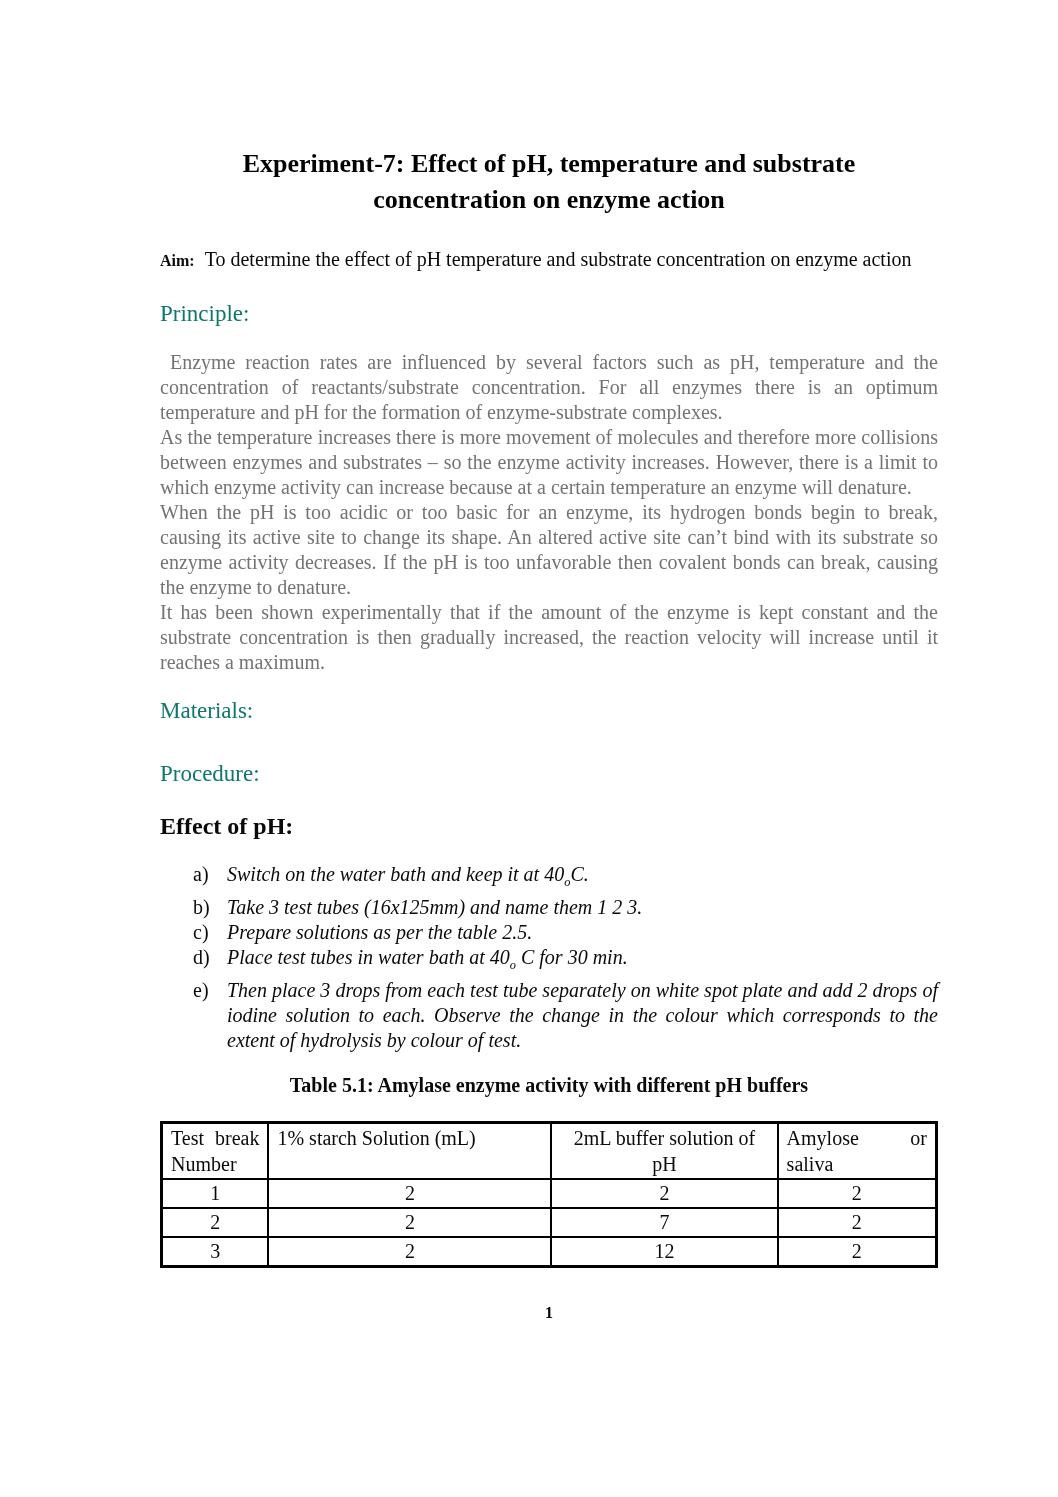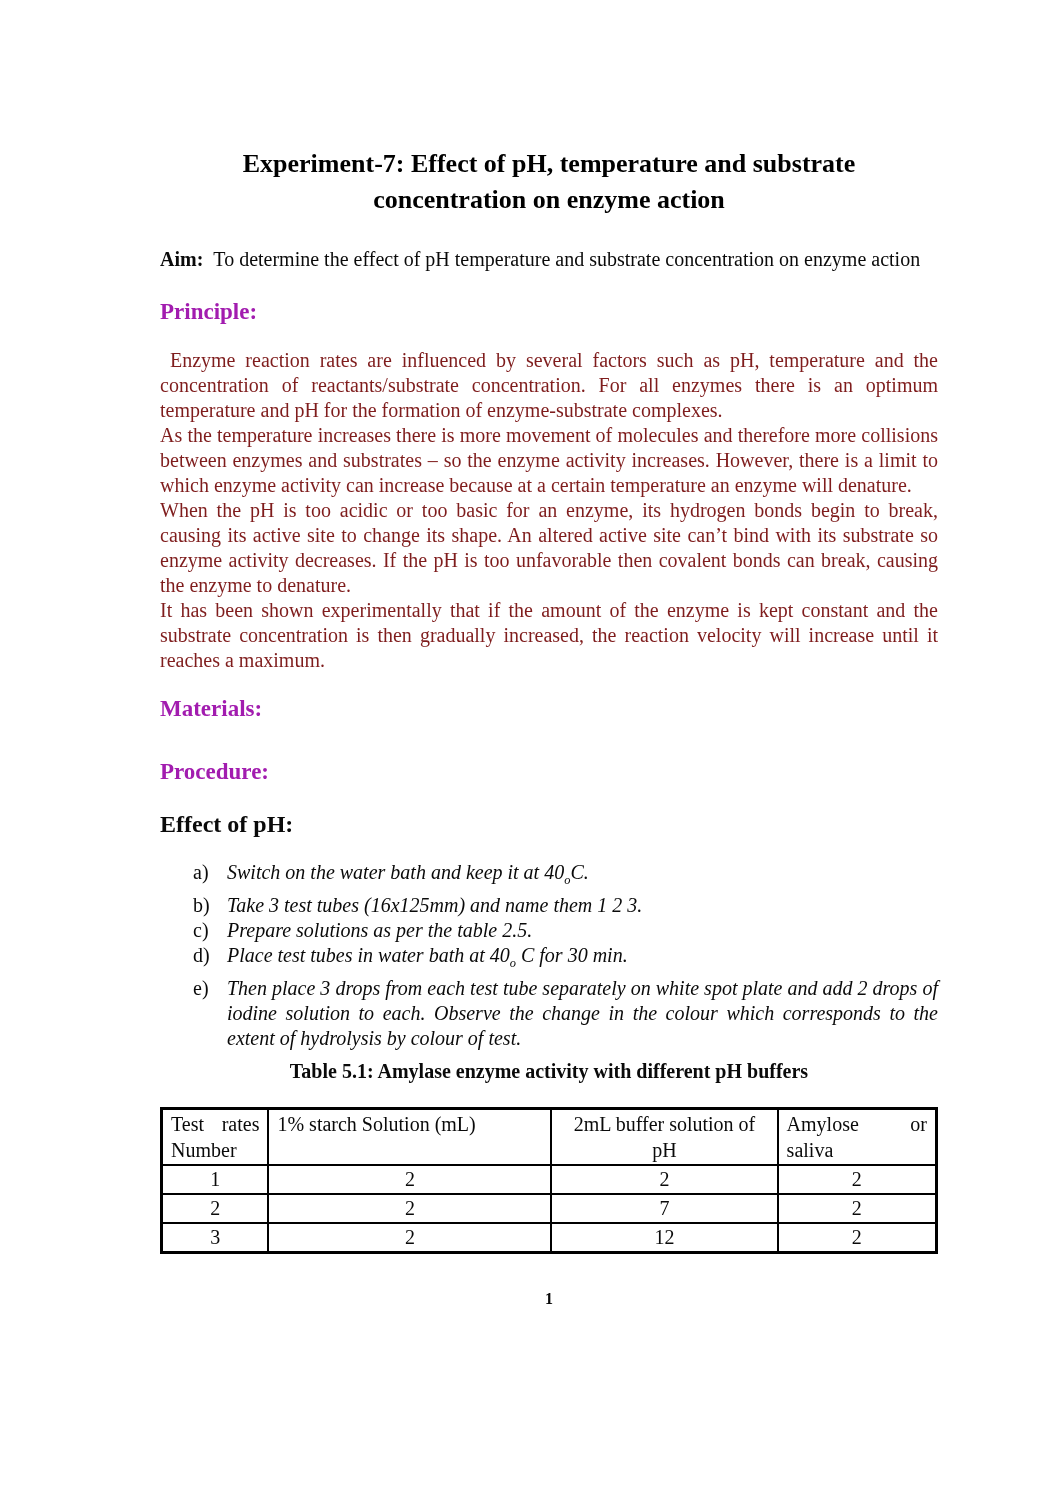--- a/index.html
+++ b/index.html
@@ -25,37 +25,37 @@
     color: #000000;
     margin-bottom: 28px;
   }
   .aim {
     font-size: 20px;
     line-height: 26px;
     text-align: justify;
   }
   .aim-label {
     font-weight: 700;
-    font-size: 20px;
+    font-size: 16px;
     margin-right: 10px;
   }
   .section-heading {
     font-size: 23px;
-    font-weight: 700;
+    font-weight: 400;
     line-height: 28px;
-    color: #a21caf;
+    color: #0f766e;
   }
   .principle-heading { margin-top: 26px; margin-bottom: 22px; }
   .materials-heading { margin-top: 22px; }
   .procedure-heading { margin-top: 35px; }
   .principle-body p {
     font-size: 20px;
     line-height: 25px;
     text-align: justify;
-    color: #7f1d1d;
+    color: #737373;
   }
   .materials-text {
     margin-top: 24px;
     font-size: 20px;
     line-height: 26px;
     text-align: justify;
   }
   .sub-heading {
     margin-top: 26px;
     font-size: 24px;
@@ -68,21 +68,21 @@
   }
   .step {
     display: flex;
     font-size: 20px;
     line-height: 25px;
   }
   .step-label { flex: 0 0 34px; }
   .step-text { flex: 1; text-align: justify; font-style: italic; }
   .step-text sub { font-size: 0.62em; }
   .table-caption {
-    margin-top: 8px;
+    margin-top: 20px;
     text-align: center;
     font-weight: 700;
     font-size: 20px;
     line-height: 24px;
   }
   table.data-table {
     width: 100%;
     margin-top: 24px;
     border-collapse: collapse;
     border: 3px solid #000000;
@@ -161,21 +161,21 @@
         <span class="step-label">e)</span>
         <span class="step-text"><span>Then place 3 drops from each test tube separately on white spot plate and add 2 drops of iodine solution to each. Observe the change in the colour which corresponds to the extent of hydrolysis by colour of test.</span></span>
       </div>
     </div>
 
   <div class="table-caption">Table 5.1: Amylase enzyme activity with different pH buffers</div>
 
   <table class="data-table">
     <thead>
       <tr>
-          <th class="col1">Test rates
+          <th class="col1">Test break
 Number</th>
           <th class="col2">1% starch Solution (mL)</th>
           <th class="col3">2mL buffer solution of
 pH</th>
           <th class="col4">Amylose or
 saliva</th>
         </tr>
     </thead>
     <tbody>
         <tr>

